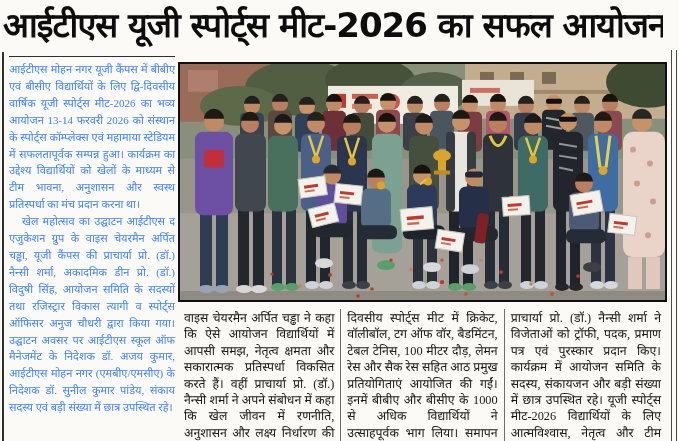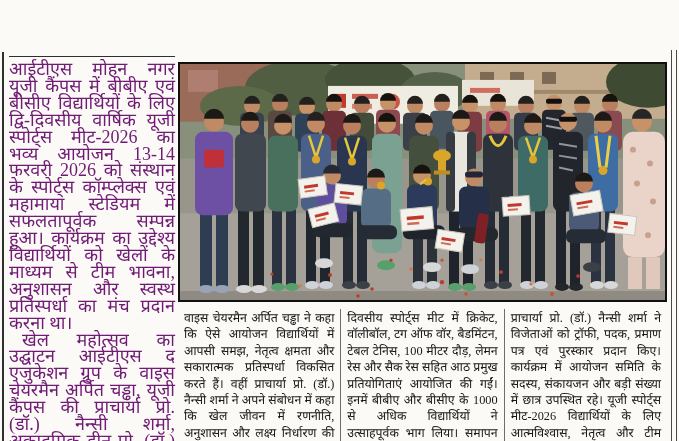--- a/index.html
+++ b/index.html
@@ -25,21 +25,21 @@
     border-left:2px solid #2f2f2f;padding-left:5px;box-sizing:border-box;
   }
   .byline{
     font-family:"DejaVu Sans","Liberation Sans",sans-serif;
     font-weight:bold;font-size:11.5px;line-height:14px;
     padding-top:3px;color:#111;
   }
   .byline-rule{border:none;border-top:1.5px solid #2f2f2f;margin:4px 0 4px 0;}
   .left-col p{
     margin:0;text-align:justify;
-    font-size:18px;line-height:16.9px;color:#701a75;
+    font-size:11px;line-height:16.9px;color:#3b82f6;
     text-justify:inter-word;
   }
   .left-col p.indented{text-indent:13px;}
   .photo-frame{
     position:absolute;left:178px;top:62px;width:489px;height:240px;
     border:2px solid #101010;box-sizing:border-box;background:#9a978c;
     margin:0;
   }
   .photo-frame svg{display:block;width:100%;height:100%;}
   .bottom-cols{
@@ -55,20 +55,21 @@
   .right-rule{
     position:absolute;right:2px;top:50px;bottom:0;width:4px;
     border-left:1.2px solid #4a4a4a;border-right:1.2px solid #4a4a4a;
   }
 </style>
 </head>
 <body>
 
 <div class="page">
 
+  <h1 class="headline">आईटीएस यूजी स्पोर्ट्स मीट-2026 का सफल आयोजन</h1>
 
   <div class="left-col">
     <hr class="byline-rule">
     <p>आईटीएस मोहन नगर यूजी कैंपस में बीबीए एवं बीसीए विद्यार्थियों के लिए द्वि-दिवसीय वार्षिक यूजी स्पोर्ट्स मीट-2026 का भव्य आयोजन 13-14 फरवरी 2026 को संस्थान के स्पोर्ट्स कॉम्प्लेक्स एवं महामाया स्टेडियम में सफलतापूर्वक सम्पन्न हुआ। कार्यक्रम का उद्देश्य विद्यार्थियों को खेलों के माध्यम से टीम भावना, अनुशासन और स्वस्थ प्रतिस्पर्धा का मंच प्रदान करना था।</p>
     <p class="indented">खेल महोत्सव का उद्घाटन आईटीएस द एजुकेशन ग्रुप के वाइस चेयरमैन अर्पित चड्ढा, यूजी कैंपस की प्राचार्या प्रो. (डॉ.) नैन्सी शर्मा, अकादमिक डीन प्रो. (डॉ.) विदुषी सिंह, आयोजन समिति के सदस्यों तथा रजिस्ट्रार विकास त्यागी व स्पोर्ट्स ऑफिसर अनुज चौधरी द्वारा किया गया। उद्घाटन अवसर पर आईटीएस स्कूल ऑफ मैनेजमेंट के निदेशक डॉ. अजय कुमार, आईटीएस मोहन नगर (एमबीए/एमसीए) के निदेशक डॉ. सुनील कुमार पांडेय, संकाय सदस्य एवं बड़ी संख्या में छात्र उपस्थित रहे।</p>
   </div>
 
   <figure class="photo-frame">
     <svg viewBox="0 0 485 237" preserveAspectRatio="none" xmlns="http://www.w3.org/2000/svg">
 

